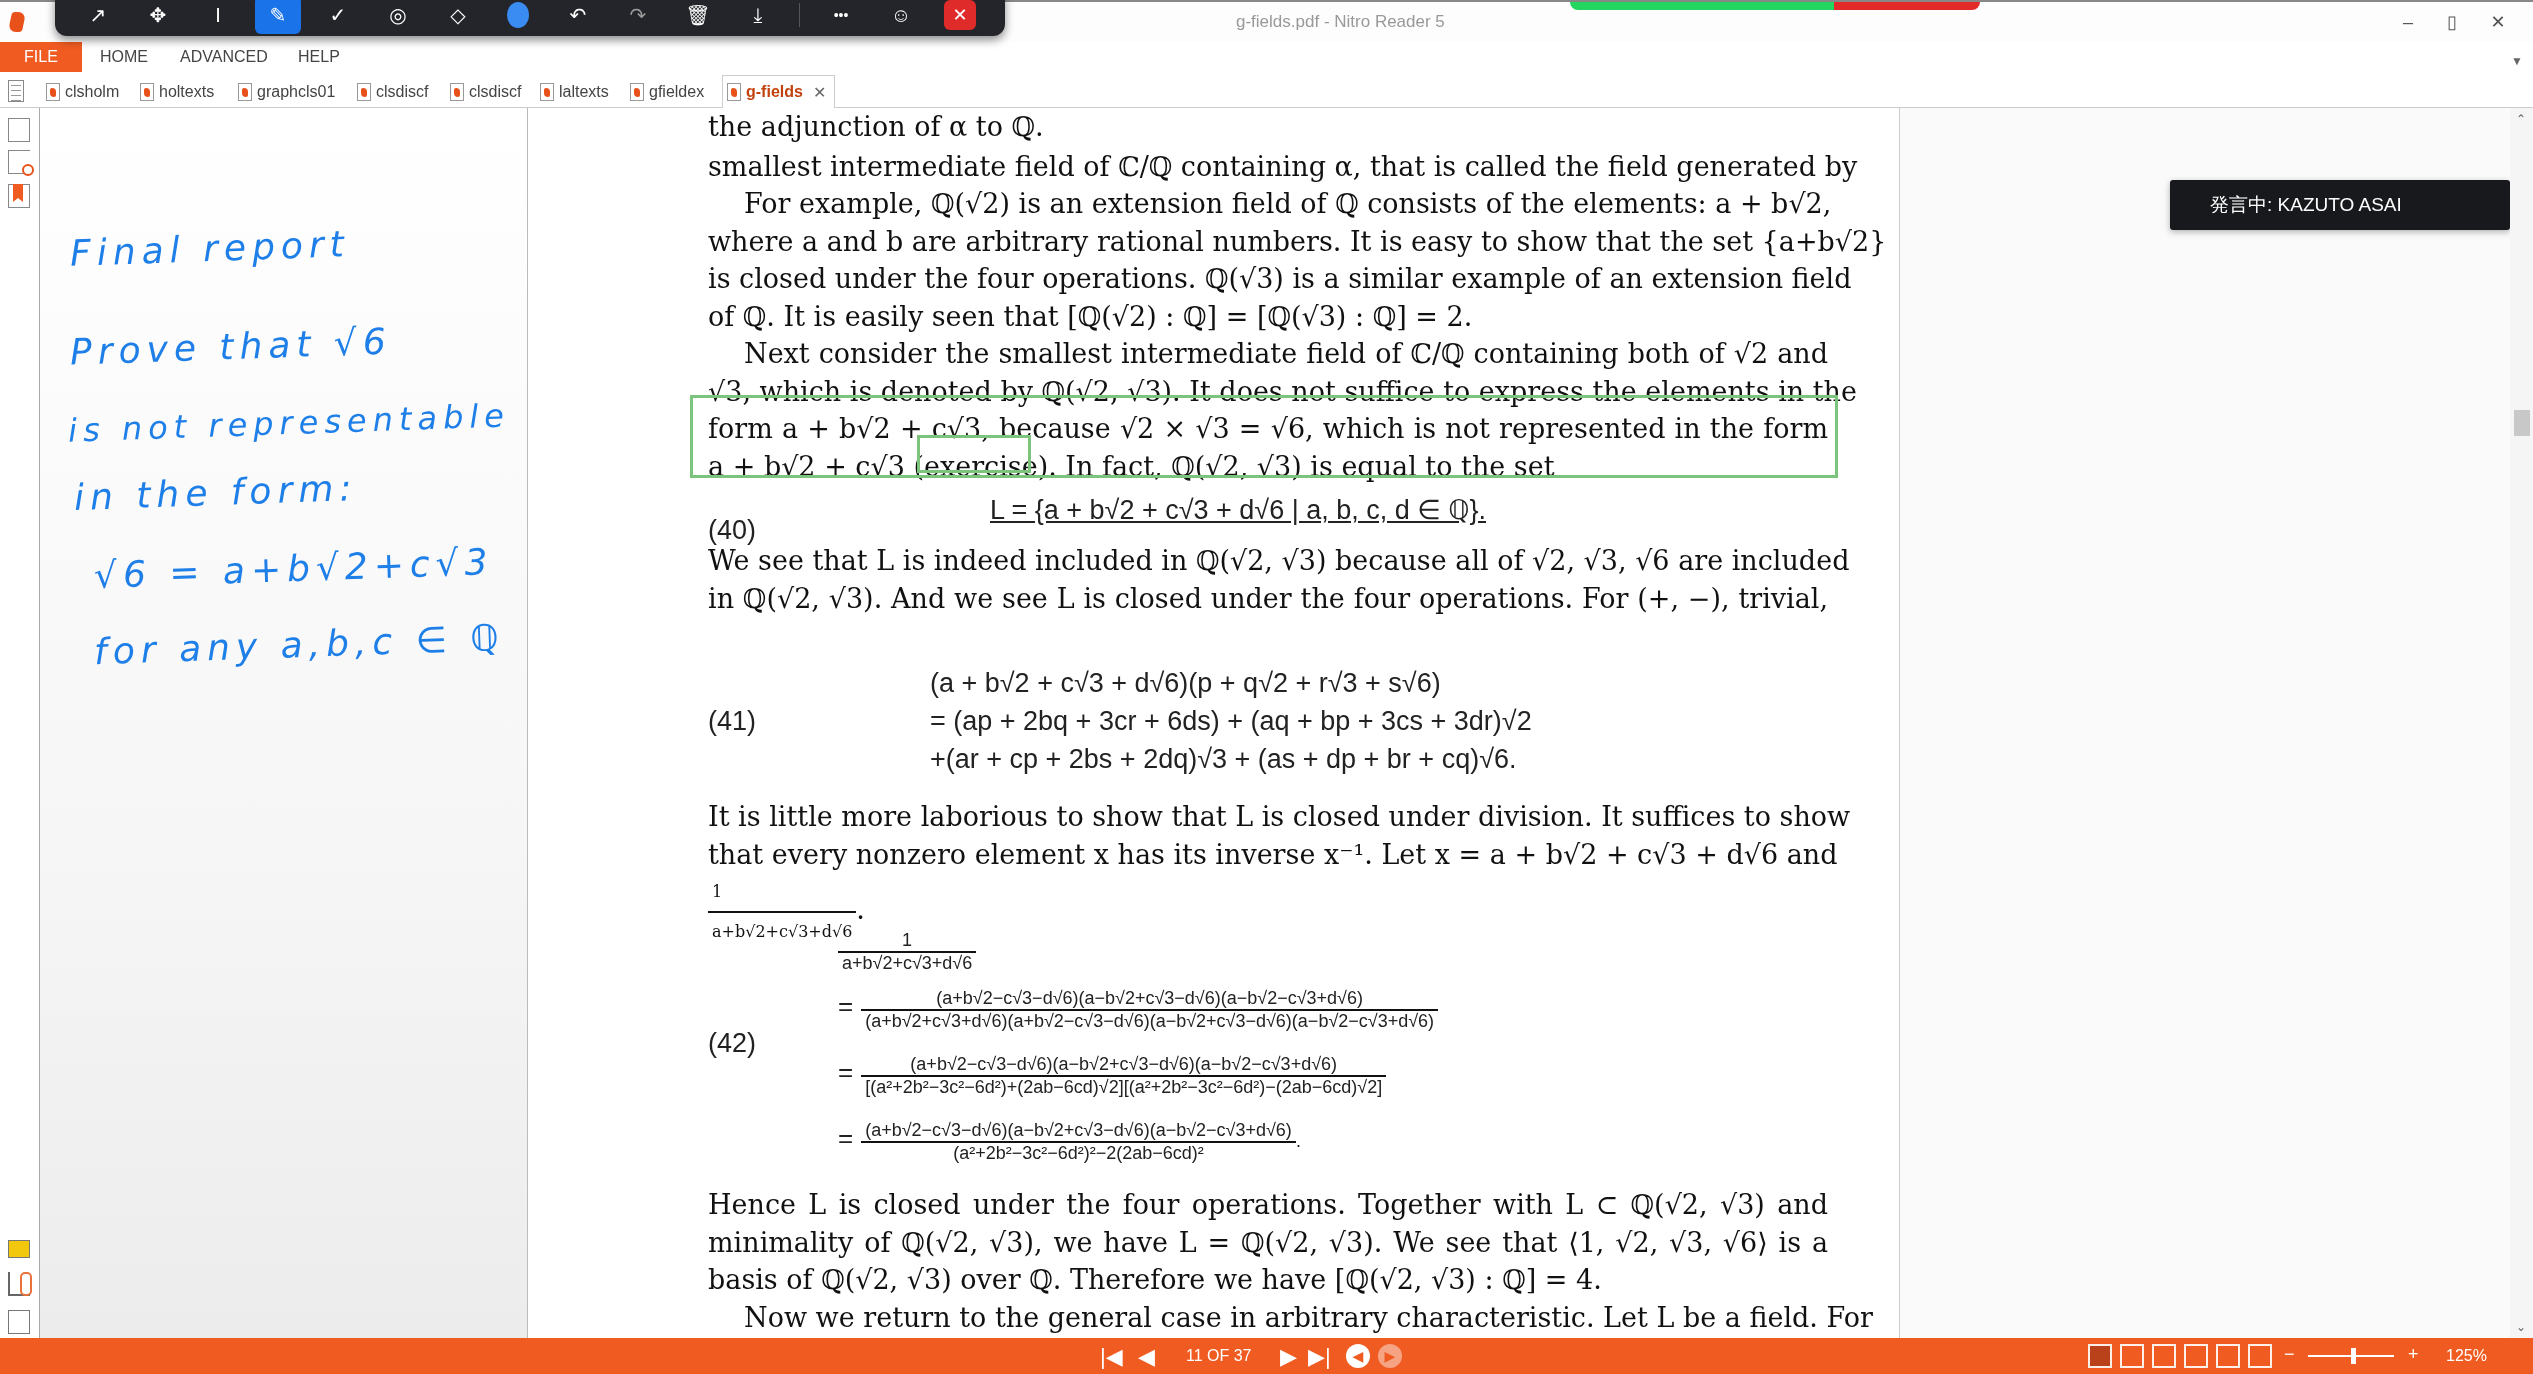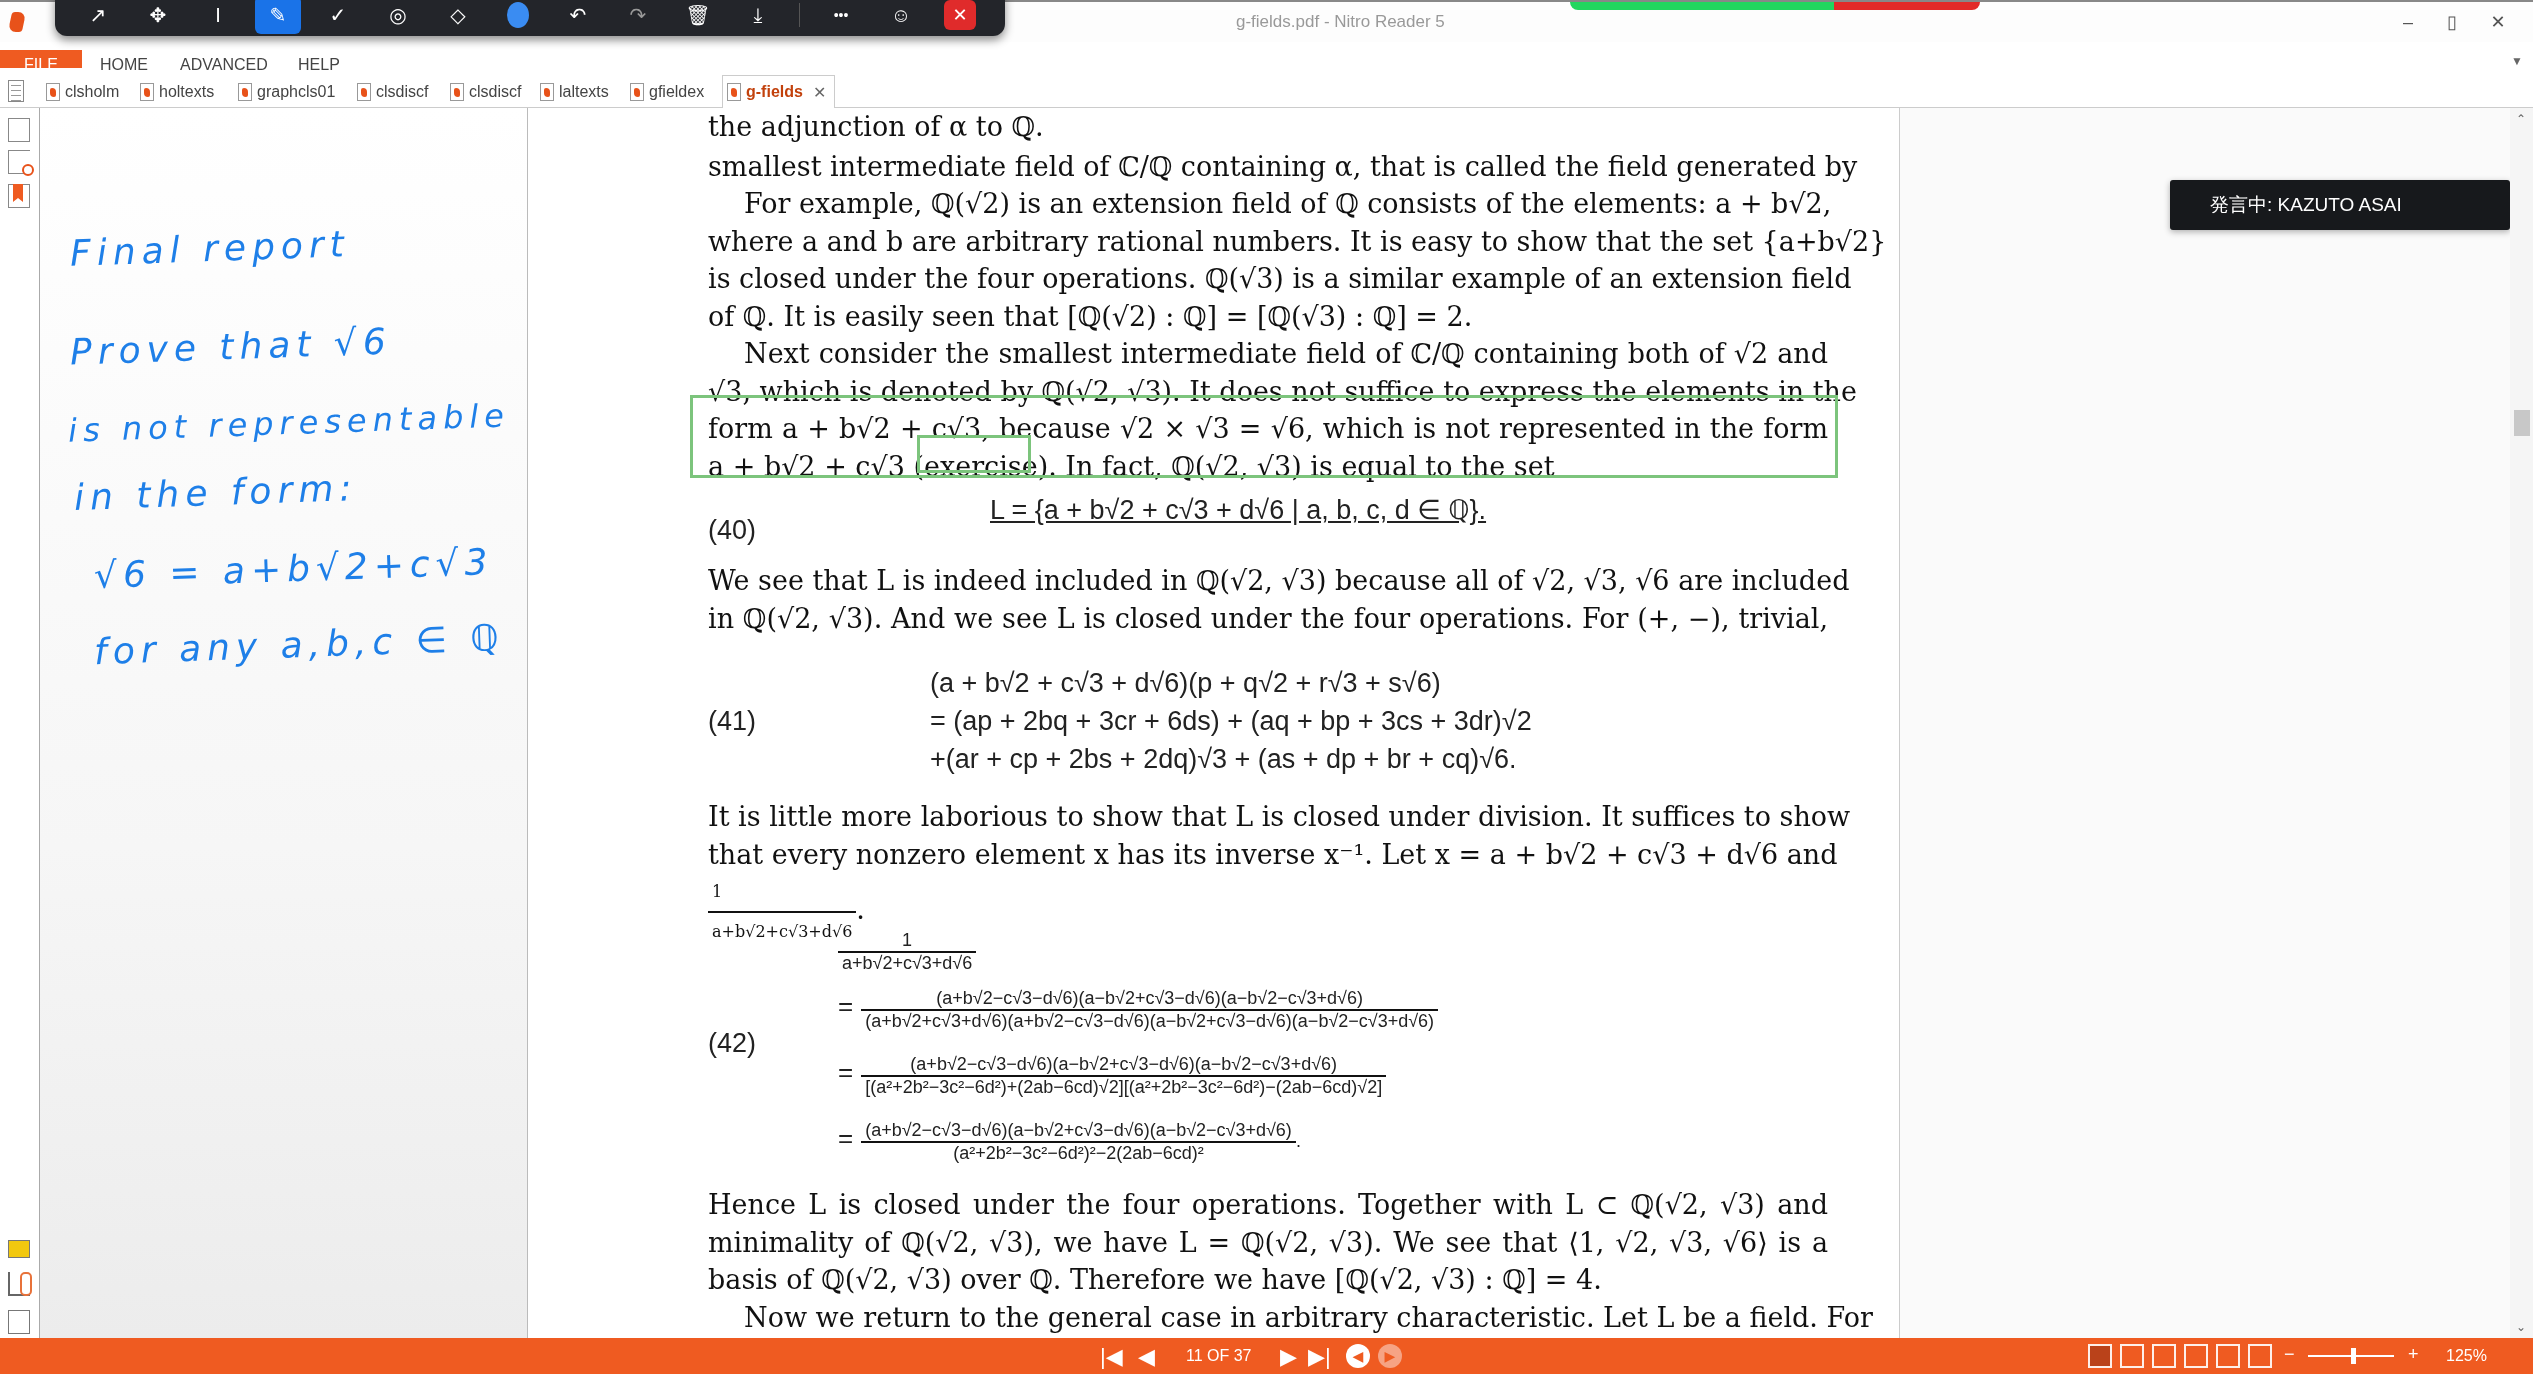--- a/index.html
+++ b/index.html
@@ -18,21 +18,21 @@
   
   .anno-toolbar { position: absolute; left: 55px; top: -6px; width: 950px; height: 42px; background: #23252a; border-radius: 0 0 12px 12px; box-shadow: 0 4px 10px rgba(0,0,0,.45); display: flex; align-items: center; padding-left: 20px; z-index: 10; }
   .tb-btn { width: 46px; height: 38px; margin-right: 14px; display: flex; align-items: center; justify-content: center; color: #fff; font-size: 20px; border-radius: 6px; }
   .tb-btn.active { background: #1a73e8; }
   .tb-btn.close { background: #e02b2b; width: 32px; height: 30px; margin-left: 6px; font-size: 18px; }
   .tb-sep { width: 1px; height: 24px; background: #555; margin: 0 18px 0 4px; }
   .dot-blue { width: 22px; height: 26px; border-radius: 50%; background: #3a8cf2; }
 
   
   .ribbon { position: absolute; left: 0; top: 42px; width: 2533px; height: 30px; background: #fff; }
-  .ribbon-item { position: absolute; top: 8px; height: 18px; line-height: 30px; font-size: 16px; color: #444; }
+  .ribbon-item { position: absolute; top: 0; height: 30px; line-height: 30px; font-size: 16px; color: #444; }
   .ribbon-item.file { left: 0; width: 82px; background: #ef5b21; color: #fff; text-align: center; }
   .ribbon-arrow { position: absolute; right: 10px; top: 12px; font-size: 12px; color: #666; }
 
   
   .tabbar { position: absolute; left: 0; top: 74px; width: 2533px; height: 34px; background: #fff; border-bottom: 1px solid #ccc; }
   .tab-menu-icon { position: absolute; left: 8px; top: 6px; width: 16px; height: 22px; border: 1px solid #888; }
   .tab-menu-icon i { display: block; height: 1px; background: #999; margin: 4px 2px 0; }
   .tab { position: absolute; top: 4px; height: 28px; font-size: 16px; color: #444; display: flex; align-items: center; }
   .tab .pdf-ico { width: 14px; height: 18px; border: 1px solid #999; margin-right: 5px; position: relative; background: #fff; }
   .tab .pdf-ico::after { content: ""; position: absolute; left: 3px; top: 4px; width: 6px; height: 9px; background: #e8521a; border-radius: 2px 4px; }
@@ -207,21 +207,21 @@
       <span class="pl last">of ℚ. It is easily seen that [ℚ(√2) : ℚ] = [ℚ(√3) : ℚ] = 2.</span>
       <span class="pl indent">Next consider the smallest intermediate field of ℂ/ℚ containing both of √2 and</span>
       <span class="pl">√3, which is denoted by ℚ(√2, √3). It does not suffice to express the elements in the</span>
       <span class="pl">form a + b√2 + c√3, because √2 × √3 = √6, which is not represented in the form</span>
       <span class="pl last"><span>a + b√2 + c√3 </span><span>(exercise)</span><span>. In fact, ℚ(√2, √3) is equal to the set</span></span>
     </div>
 
     <div class="eq" style="left:180px; top:386px;margin-top:21px;">(40)</div>
     <div class="eq" style="left:462px; top:386px;text-decoration:underline;">L = {a + b√2 + c√3 + d√6 | a, b, c, d ∈ ℚ}.</div>
 
-    <div class="page-text" style="top:434px;margin-top:20px;">
+    <div class="page-text" style="top:434px;">
       <span class="pl">We see that L is indeed included in ℚ(√2, √3) because all of √2, √3, √6 are included</span>
       <span class="pl">in ℚ(√2, √3). And we see L is closed under the four operations. For (+, −), trivial,</span>
     </div>
 
     <div class="eq" style="left:180px; top:598px;">(41)</div>
     <div class="eq" style="left:402px; top:560px;">(a + b√2 + c√3 + d√6)(p + q√2 + r√3 + s√6)</div>
     <div class="eq" style="left:402px; top:598px;">= (ap + 2bq + 3cr + 6ds) + (aq + bp + 3cs + 3dr)√2</div>
     <div class="eq" style="left:402px; top:636px;">+(ar + cp + 2bs + 2dq)√3 + (as + dp + br + cq)√6.</div>
 
     <div class="page-text" style="top:690px;">

